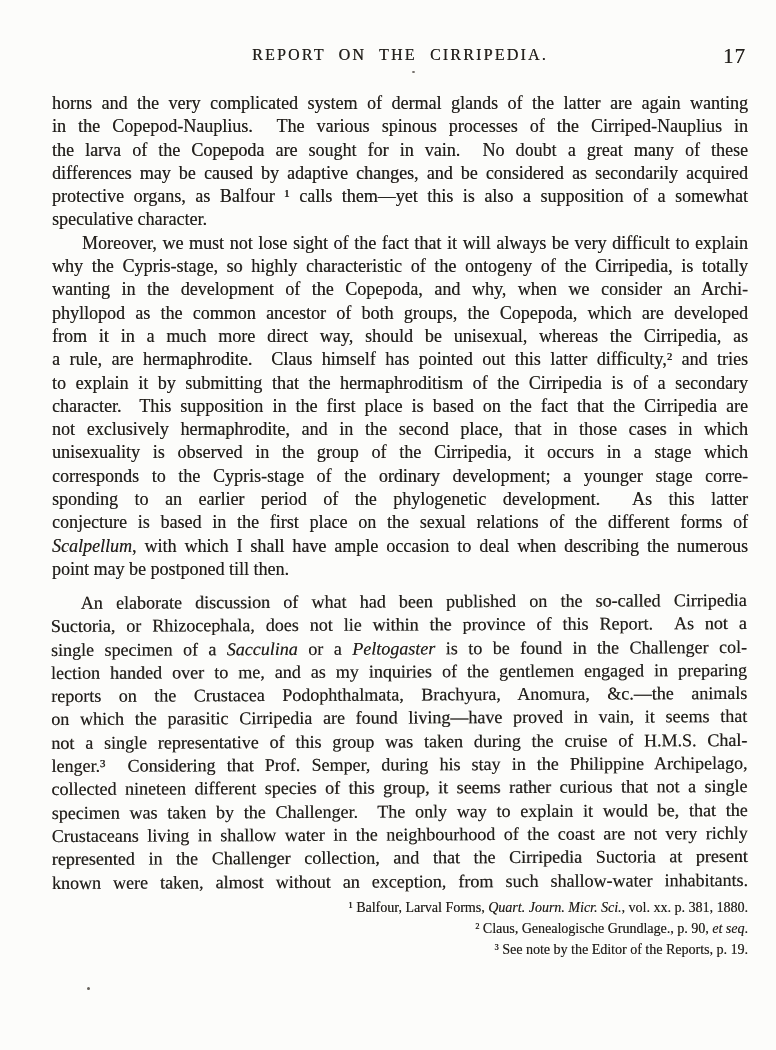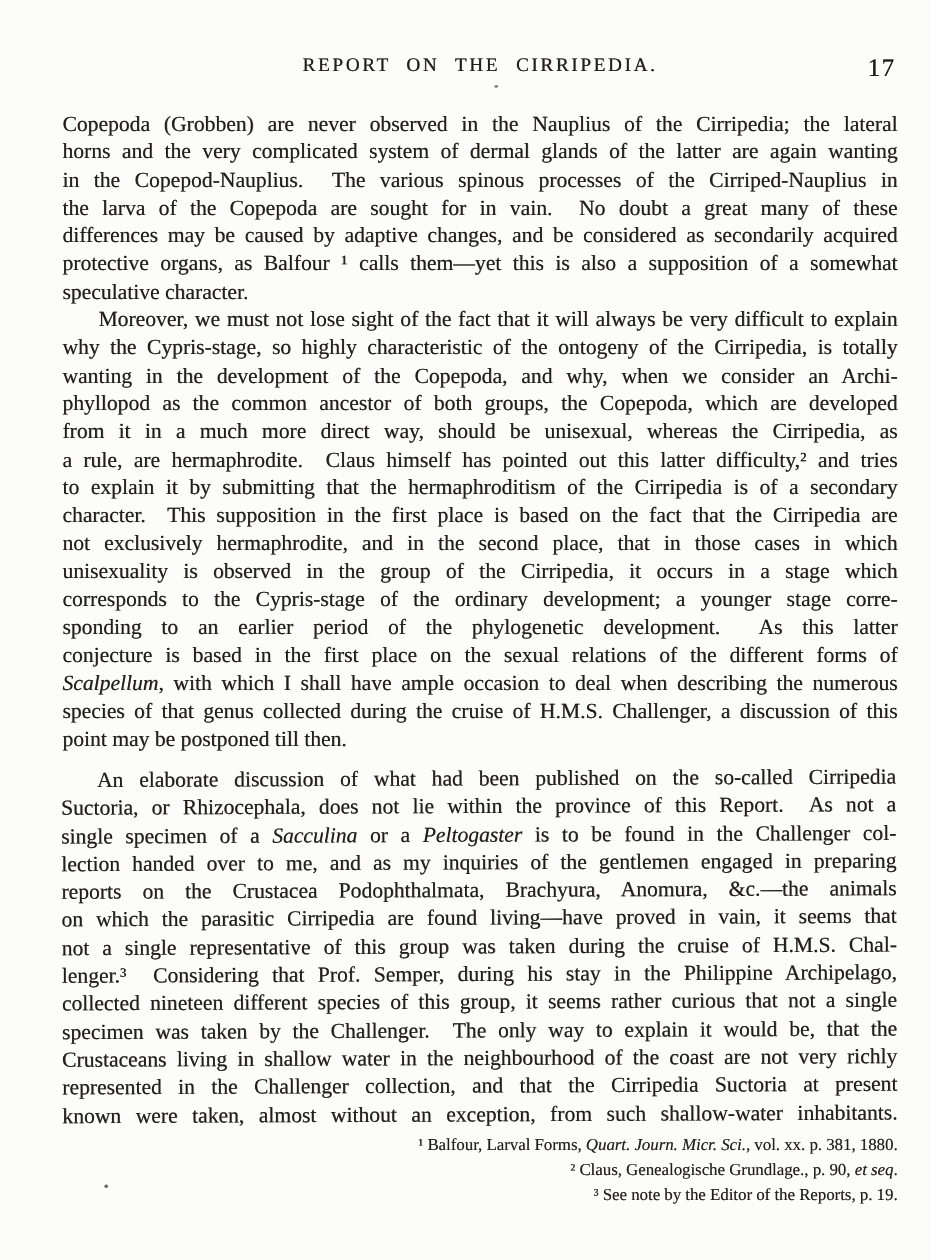--- a/index.html
+++ b/index.html
@@ -62,21 +62,20 @@
 
   <div class="running-header">
     <span class="header-title">REPORT ON THE CIRRIPEDIA.</span>
     <span class="page-number">17</span>
   </div>
 
   <span class="artifact artifact-header"></span>
 
   <div class="content" id="content">
       <div class="para para1">
-        <div class="line">Copepoda (Grobben) are never observed in the Nauplius of the Cirripedia; the lateral</div>
         <div class="line">horns and the very complicated system of dermal glands of the latter are again wanting</div>
         <div class="line">in the Copepod-Nauplius.&nbsp; The various spinous processes of the Cirriped-Nauplius in</div>
         <div class="line">the larva of the Copepoda are sought for in vain.&nbsp; No doubt a great many of these</div>
         <div class="line">differences may be caused by adaptive changes, and be considered as secondarily acquired</div>
         <div class="line">protective organs, as Balfour ¹ calls them—yet this is also a supposition of a somewhat</div>
         <div class="line end">speculative character.</div>
       </div>
       <div class="para para2">
         <div class="line first-indent">Moreover, we must not lose sight of the fact that it will always be very difficult to explain</div>
         <div class="line">why the Cypris-stage, so highly characteristic of the ontogeny of the Cirripedia, is totally</div>
@@ -85,21 +84,20 @@
         <div class="line">from it in a much more direct way, should be unisexual, whereas the Cirripedia, as</div>
         <div class="line">a rule, are hermaphrodite.&nbsp; Claus himself has pointed out this latter difficulty,² and tries</div>
         <div class="line">to explain it by submitting that the hermaphroditism of the Cirripedia is of a secondary</div>
         <div class="line">character.&nbsp; This supposition in the first place is based on the fact that the Cirripedia are</div>
         <div class="line">not exclusively hermaphrodite, and in the second place, that in those cases in which</div>
         <div class="line">unisexuality is observed in the group of the Cirripedia, it occurs in a stage which</div>
         <div class="line">corresponds to the Cypris-stage of the ordinary development; a younger stage corre-</div>
         <div class="line">sponding to an earlier period of the phylogenetic development.&nbsp; As this latter</div>
         <div class="line">conjecture is based in the first place on the sexual relations of the different forms of</div>
         <div class="line"><i>Scalpellum</i>, with which I shall have ample occasion to deal when describing the numerous</div>
-        <div class="line">species of that genus collected during the cruise of H.M.S. Challenger, a discussion of this</div>
         <div class="line end">point may be postponed till then.</div>
       </div>
       <div class="para para3" style="margin-top: 11px;">
         <div class="line first-indent">An elaborate discussion of what had been published on the so-called Cirripedia</div>
         <div class="line">Suctoria, or Rhizocephala, does not lie within the province of this Report.&nbsp; As not a</div>
         <div class="line">single specimen of a <i>Sacculina</i> or a <i>Peltogaster</i> is to be found in the Challenger col-</div>
         <div class="line">lection handed over to me, and as my inquiries of the gentlemen engaged in preparing</div>
         <div class="line">reports on the Crustacea Podophthalmata, Brachyura, Anomura, &amp;c.—the animals</div>
         <div class="line">on which the parasitic Cirripedia are found living—have proved in vain, it seems that</div>
         <div class="line">not a single representative of this group was taken during the cruise of H.M.S. Chal-</div>

